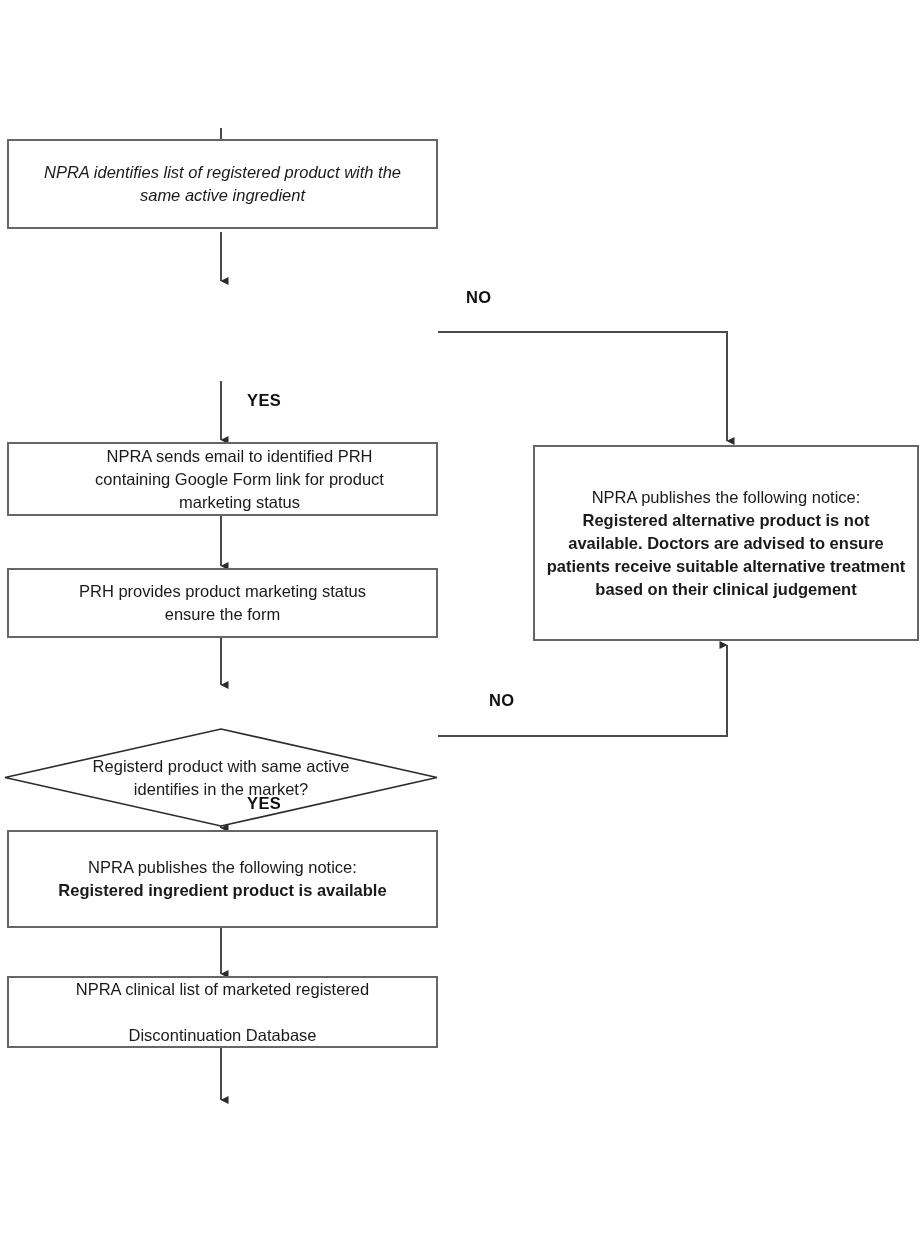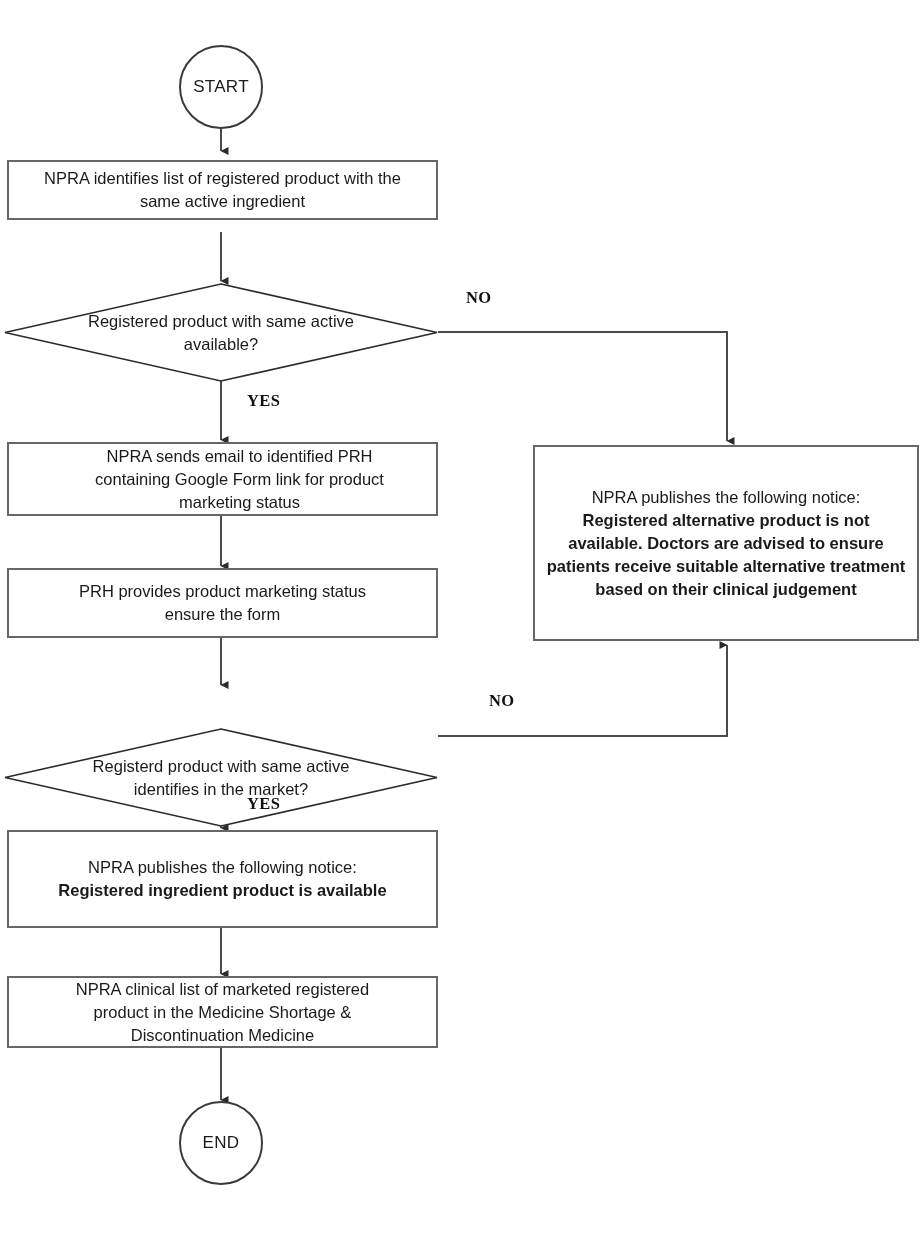--- a/index.html
+++ b/index.html
@@ -83,21 +83,20 @@
     left: 0;
     top: 0;
   }
   .branch-label {
     position: absolute;
     font-size: 16.5px;
     font-weight: bold;
     color: #111111;
     letter-spacing: 0.4px;
     white-space: nowrap;
-    font-family: Liberation Serif, serif;
   }
 </style>
 </head>
 <body>
 
 <div id="canvas">
 
   <svg class="edges" viewBox="0 0 923 1233" xmlns="http://www.w3.org/2000/svg">
     <defs>
       <marker id="arrowdown" markerWidth="10" markerHeight="10" refX="5" refY="8.5" orient="auto" markerUnits="userSpaceOnUse">
@@ -122,42 +121,28 @@
 
     <path d="M438,736 L727,736 L727,645" fill="none" stroke="#4a4a4a" stroke-width="2" marker-end="url(#arrowup)"></path>
 
     <line x1="221" y1="785" x2="221" y2="828" stroke="#4a4a4a" stroke-width="2" marker-end="url(#arrowdown)"></line>
 
     <line x1="221" y1="928" x2="221" y2="974" stroke="#4a4a4a" stroke-width="2" marker-end="url(#arrowdown)"></line>
 
     <line x1="221" y1="1048" x2="221" y2="1100" stroke="#4a4a4a" stroke-width="2" marker-end="url(#arrowdown)"></line>
   </svg>
 
-  <div class="node terminator" style="left:179px; top:45px;">
-    <span class="txt">START</span>
-  </div>
-
-  <div class="node process" style="left:7px; top:160px; width:431px; height:60px;">
+
+  <div class="node process" style="left:7px; top:139px; width:431px; height:90px;font-style:italic;">
     <span class="txt">
       <span>NPRA identifies list of registered product with the</span><br>
       <span>same active ingredient</span>
     </span>
   </div>
 
-  <div class="node decision" style="left:4px; top:283px;">
-    <svg width="434" height="99" viewBox="0 0 434 99" xmlns="http://www.w3.org/2000/svg">
-      <polygon points="217,1 433,49.5 217,98 1,49.5" fill="#ffffff" stroke="#2b2b2b" stroke-width="1.6"></polygon>
-    </svg>
-    <div class="dlabel">
-      <span>
-        <span>Registered product with same active</span><br>
-        <span>available?</span>
-      </span>
-    </div>
-  </div>
 
   <div class="branch-label" style="left:466px; top:288px;">NO</div>
 
   <div class="branch-label" style="left:247px; top:391px;">YES</div>
 
   <div class="node process" style="left:7px; top:442px; width:431px; height:74px;padding-left:44px;">
     <span class="txt">
       <span>NPRA sends email to identified PRH</span><br>
       <span>containing Google Form link for product</span><br>
       <span>marketing status</span>
@@ -197,22 +182,19 @@
   <div class="node process" style="left:7px; top:830px; width:431px; height:98px;">
     <span class="txt">
       <span>NPRA publishes the following notice:</span><br>
       <b>Registered ingredient product is available</b>
     </span>
   </div>
 
   <div class="node process" style="left:7px; top:976px; width:431px; height:72px;">
     <span class="txt">
       <span>NPRA clinical list of marketed registered</span><br>
-      <span>product in the Medicine Shortage &amp;</span><br>
-      <span>Discontinuation Medicine</span>
-    </span>
-  </div>
-
-  <div class="node terminator" style="left:179px; top:1101px;">
-    <span class="txt">END</span>
-  </div>
+      <br>
+      <span>Discontinuation Database</span>
+    </span>
+  </div>
+
 
 </div>
 
 </body></html>

